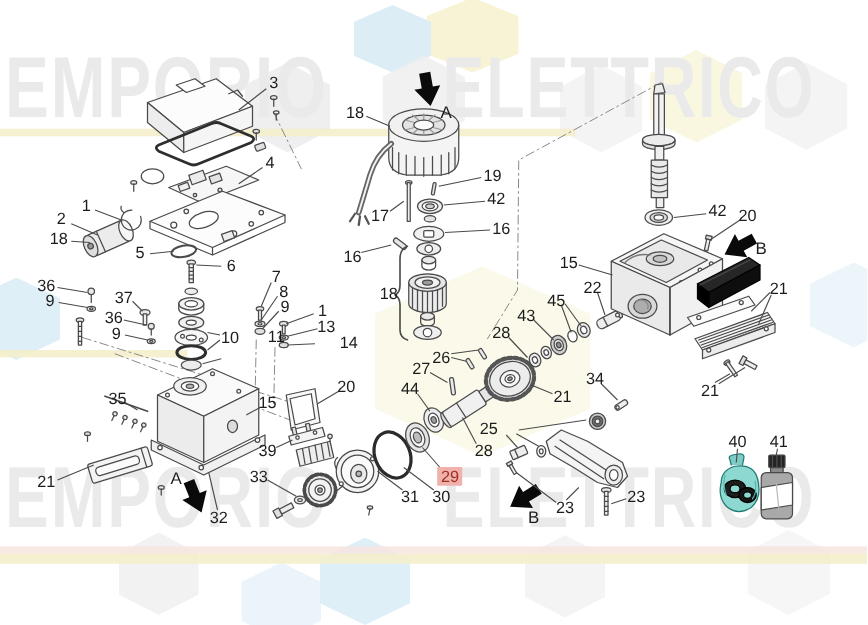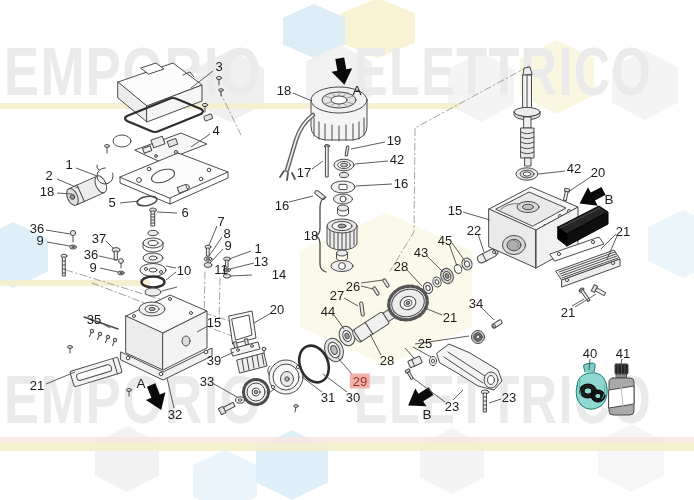--- a/index.html
+++ b/index.html
@@ -632,21 +632,21 @@
       <div class="plabel" style="left: 421px; top: 252px;">43</div>
       <div class="plabel" style="left: 445px; top: 240px;">45</div>
       <div class="plabel" style="left: 474px; top: 230px;">22</div>
       <div class="plabel" style="left: 455px; top: 210px;">15</div>
       <div class="plabel" style="left: 574px; top: 168px;">42</div>
       <div class="plabel" style="left: 598px; top: 172px;">20</div>
       <div class="plabel viewletter" style="left: 609px; top: 199px;">B</div>
       <div class="plabel" style="left: 623px; top: 231px;">21</div>
       <div class="plabel" style="left: 568px; top: 312px;">21</div>
       <div class="plabel" style="left: 450px; top: 317px;">21</div>
-      <div class="plabel" style="left: 425px; top: 343px;">25</div>
+      <div class="plabel" style="left: 391px; top: 343px;">25</div>
       <div class="plabel" style="left: 476px; top: 303px;">34</div>
       <div class="plabel" style="left: 387px; top: 360px;">28</div>
       <div class="plabel hl" style="left: 360px; top: 381px; background: rgb(240, 177, 170); color: rgb(158, 47, 38);">29</div>
       <div class="plabel" style="left: 353px; top: 397px;">30</div>
       <div class="plabel" style="left: 328px; top: 397px;">31</div>
       <div class="plabel" style="left: 452px; top: 406px;">23</div>
       <div class="plabel" style="left: 509px; top: 397px;">23</div>
       <div class="plabel viewletter" style="left: 427px; top: 414px;">B</div>
       <div class="plabel" style="left: 590px; top: 353px;">40</div>
       <div class="plabel" style="left: 623px; top: 353px;">41</div>

